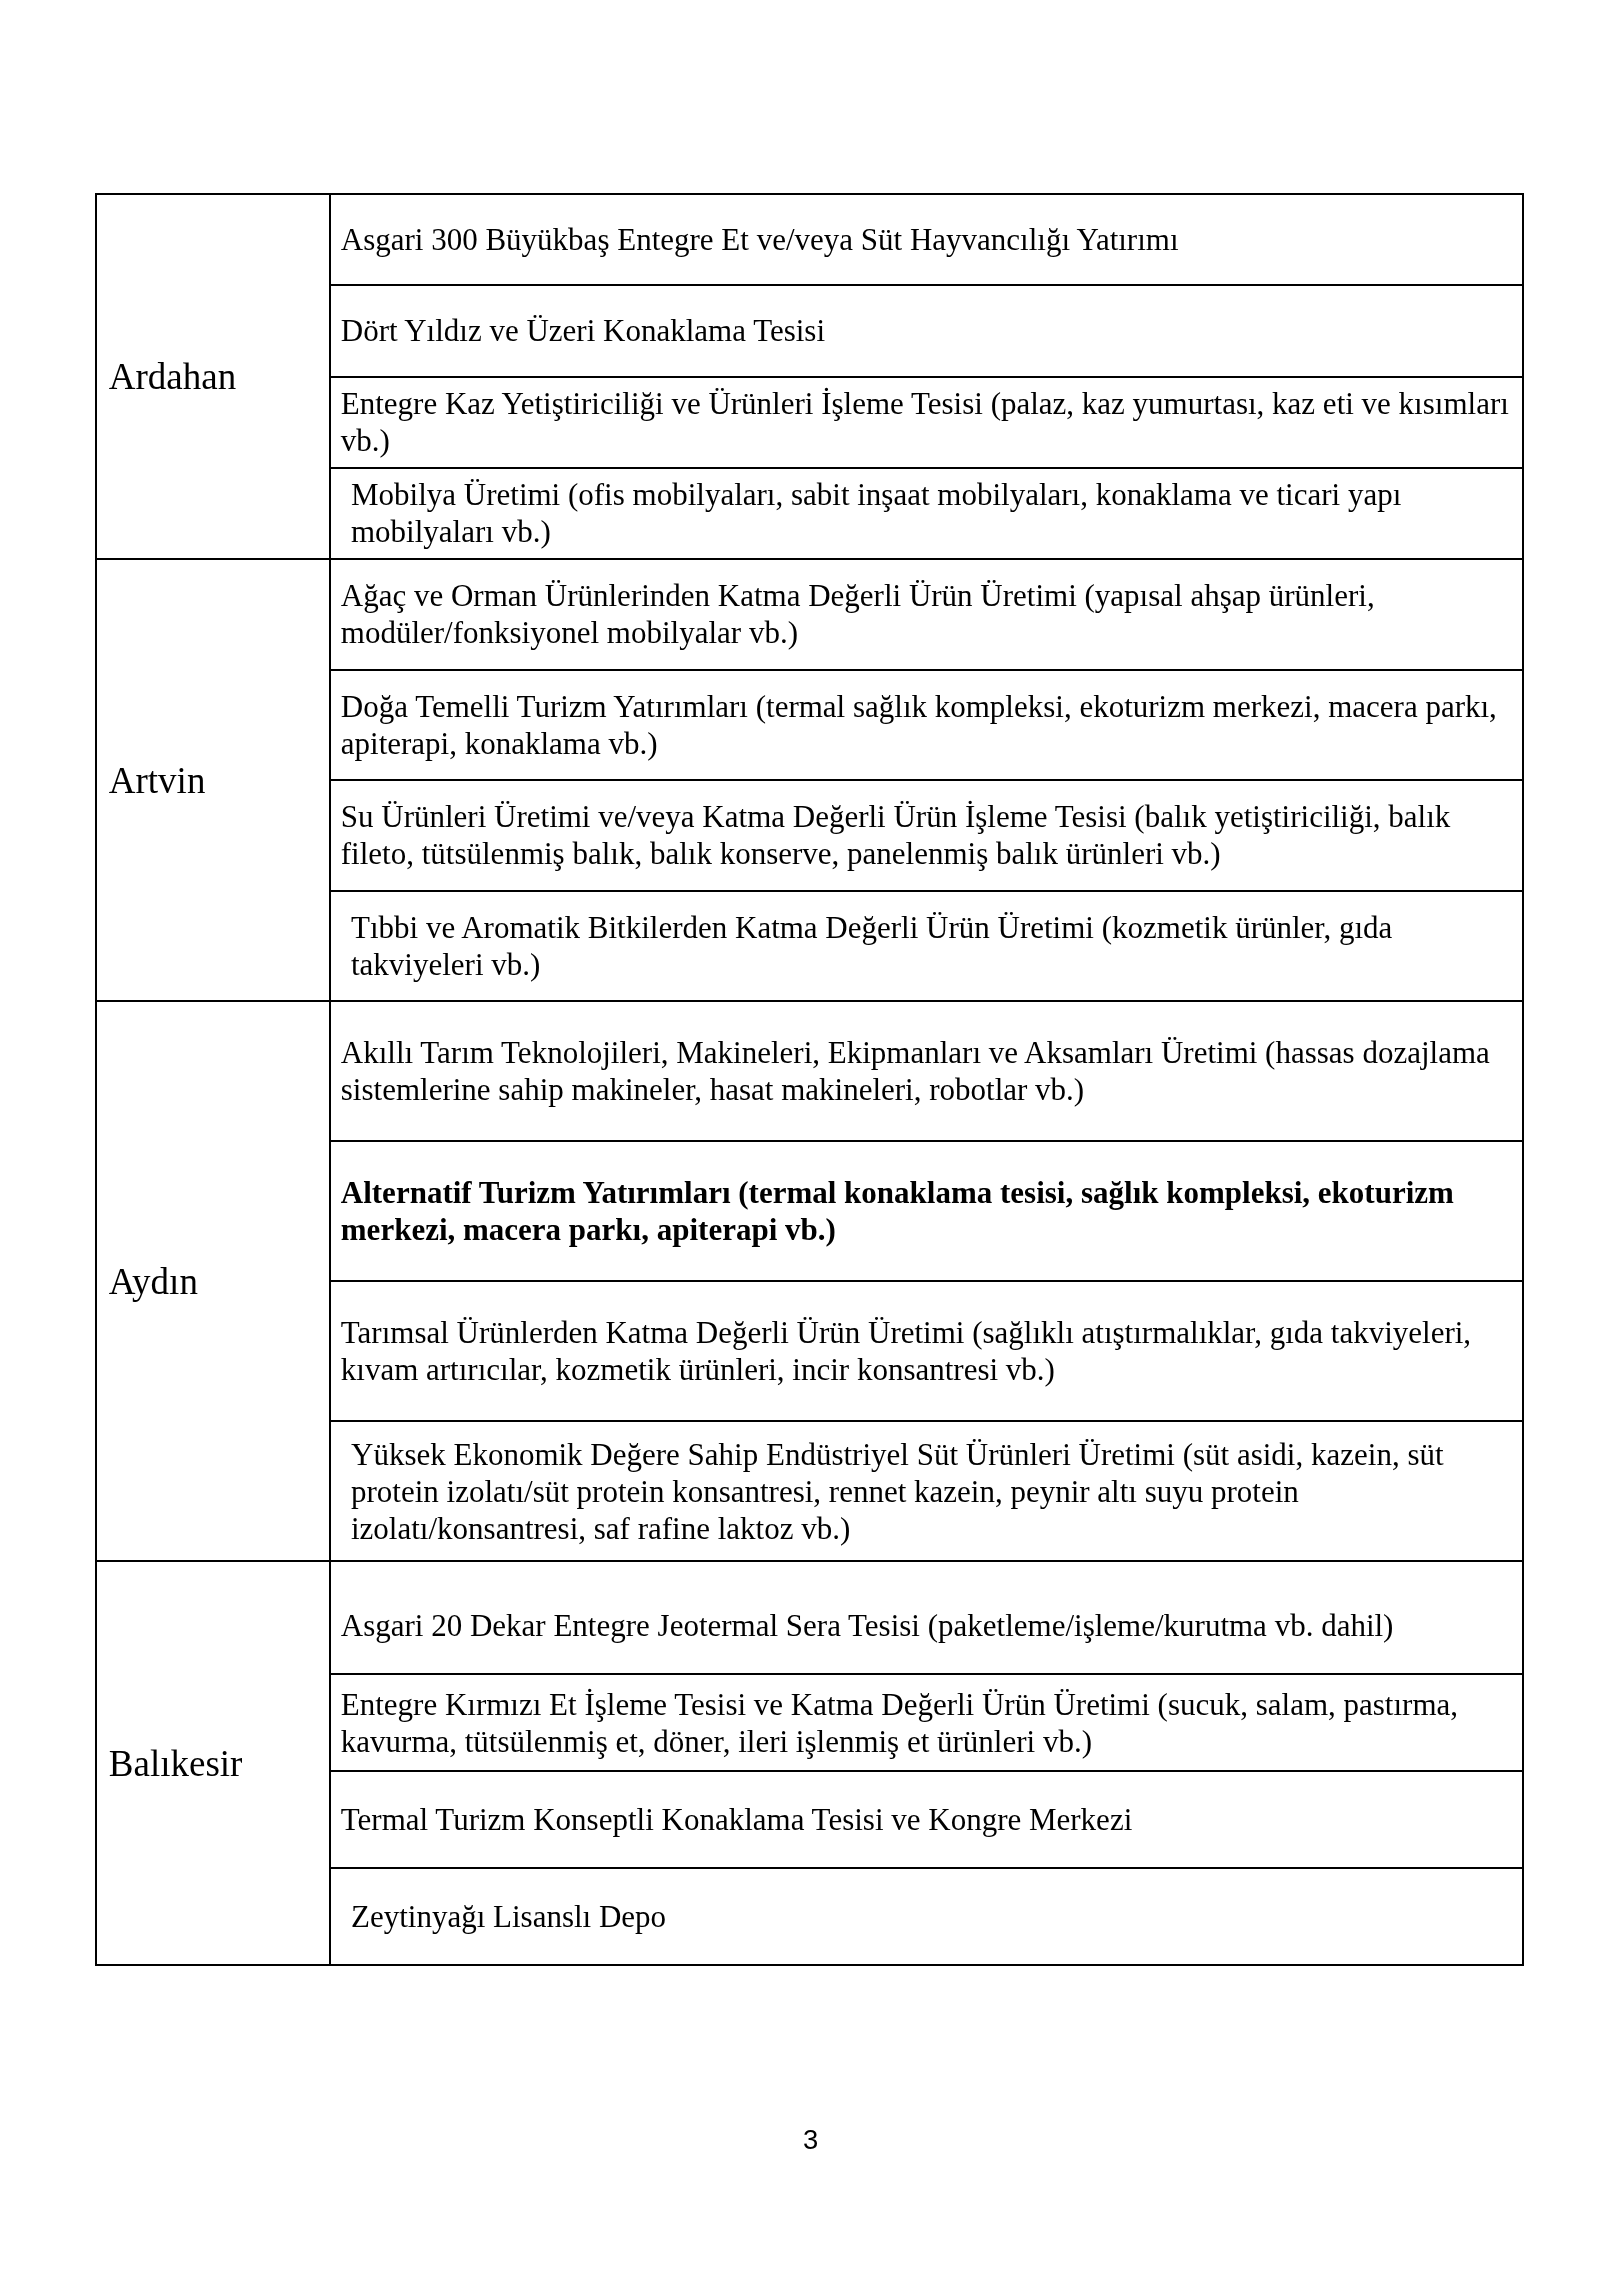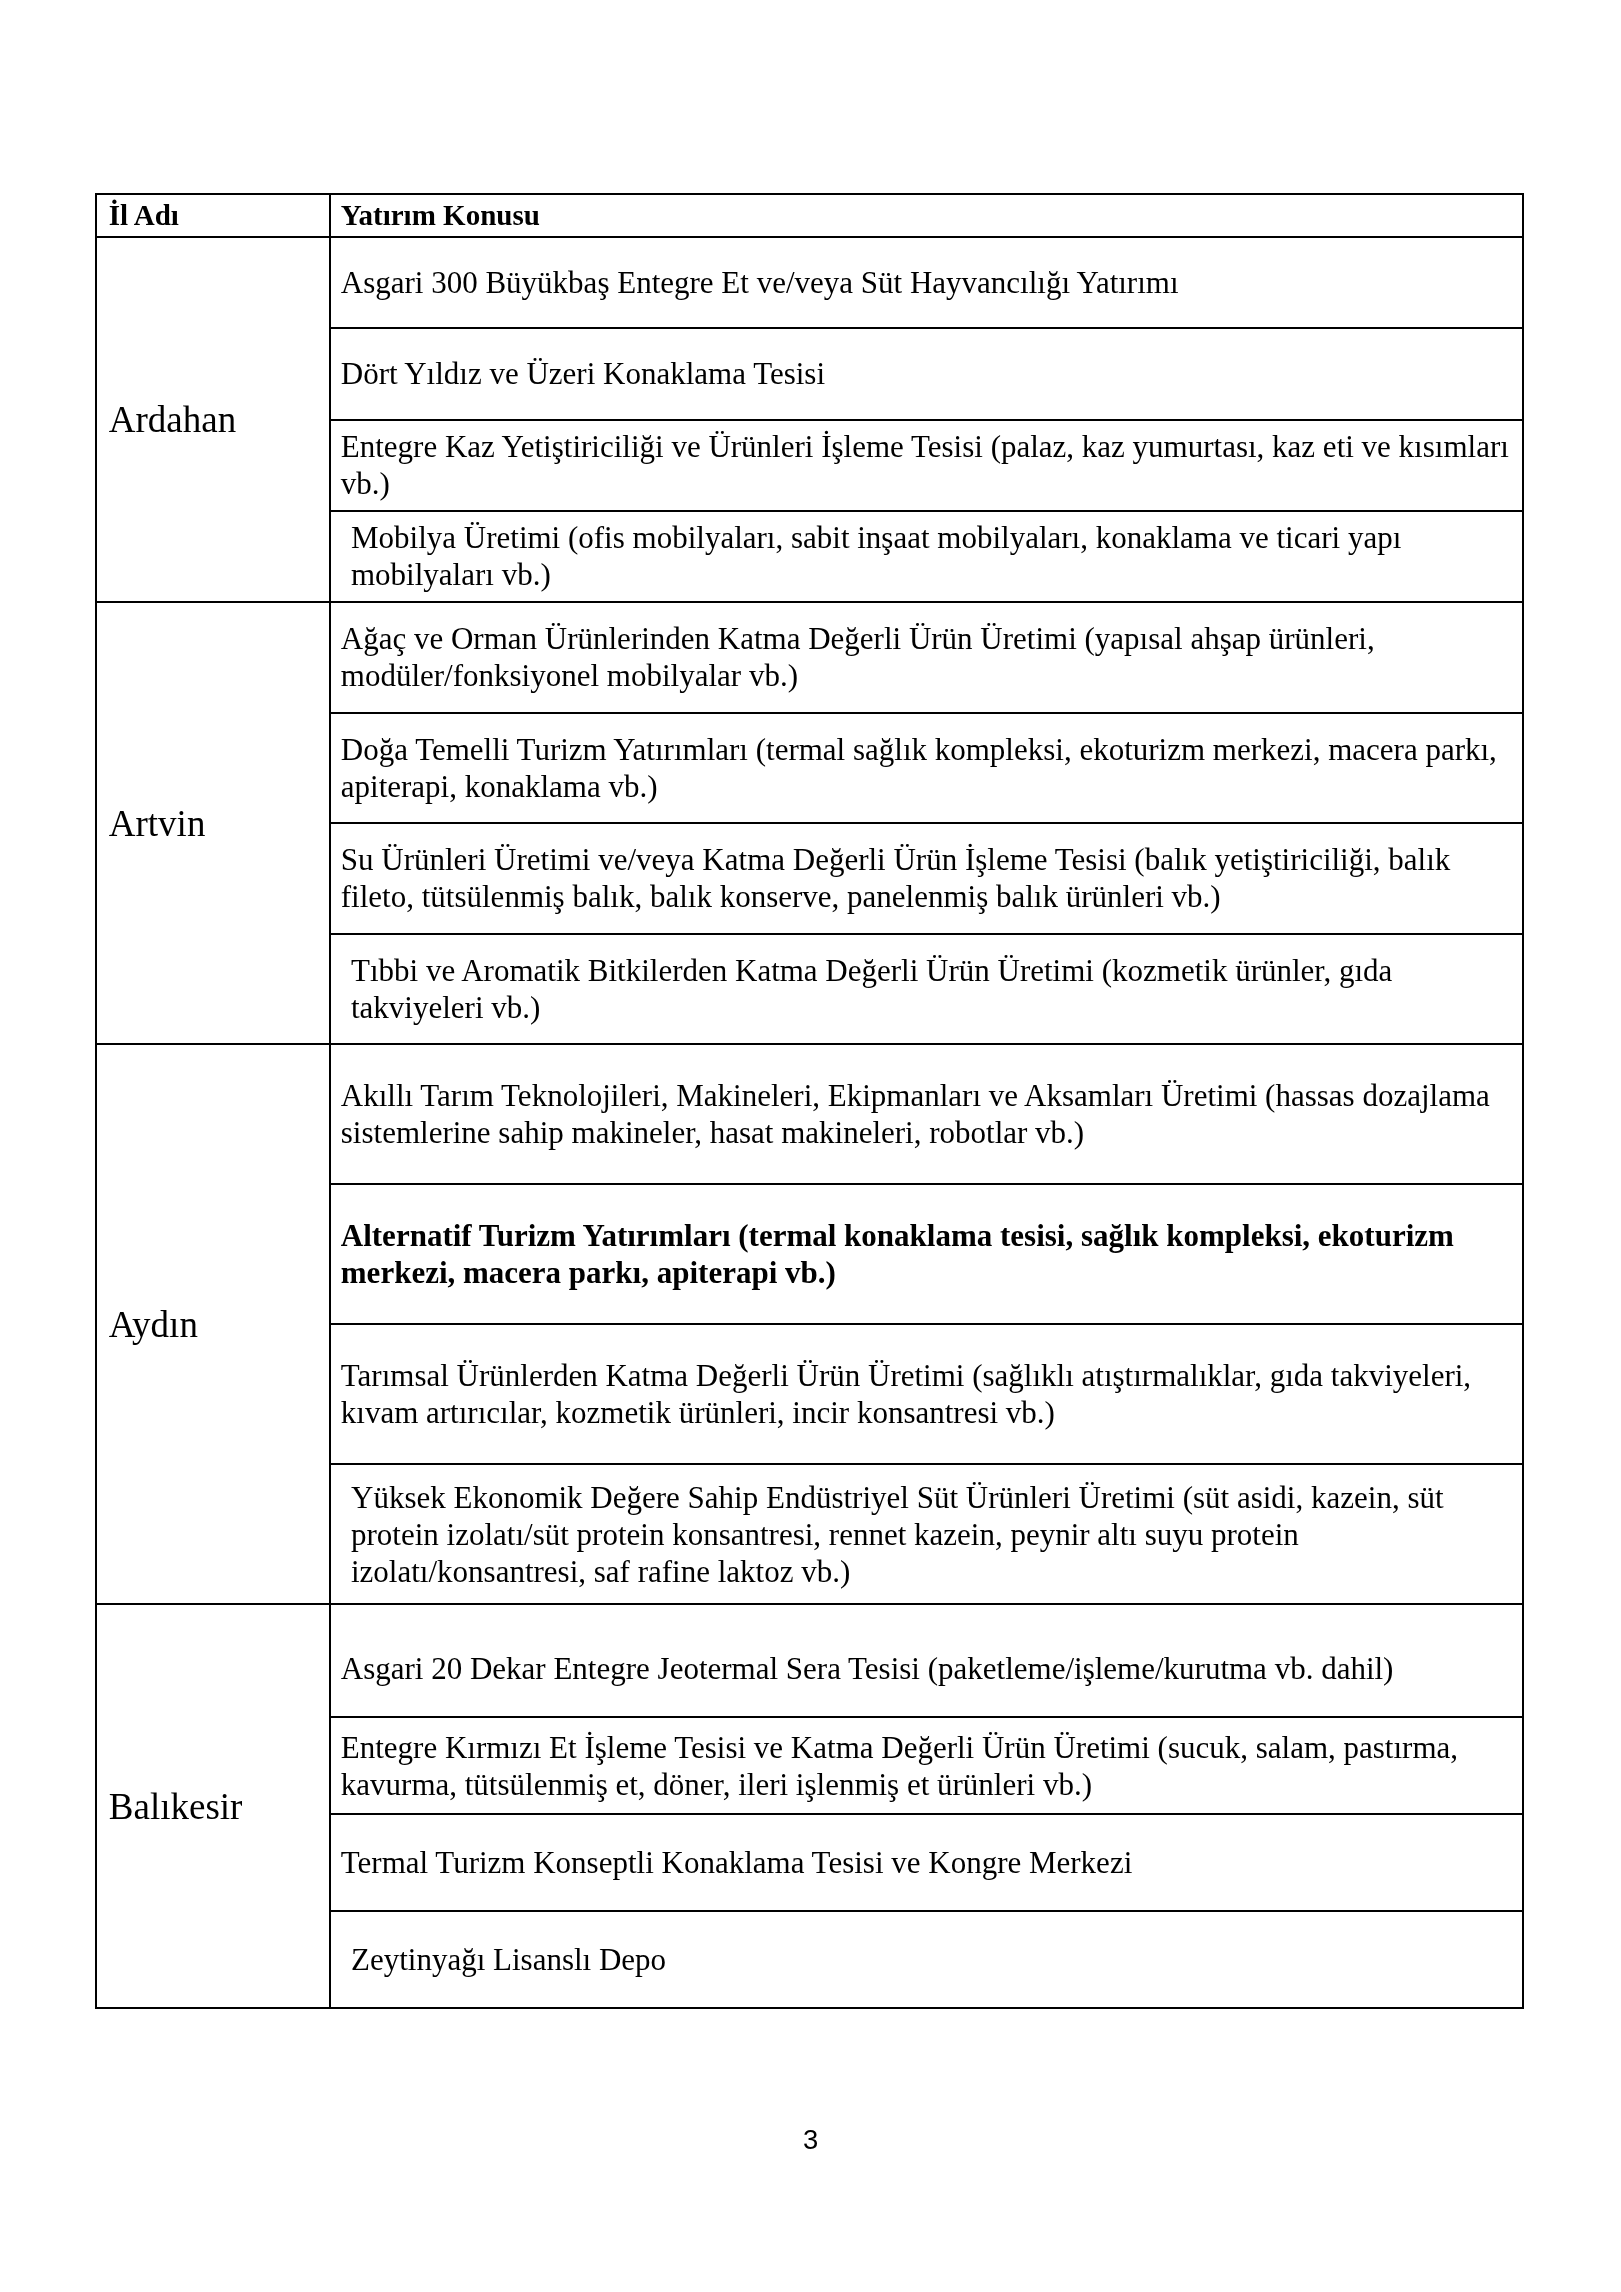--- a/index.html
+++ b/index.html
@@ -17,24 +17,20 @@
   .items { flex: 1; display: flex; flex-direction: column; }
   .item { box-sizing: border-box; border-bottom: 2.9px solid #000; }
   .item:last-child { border-bottom: none; padding-left: 20px; }
   .pagenum { position: absolute; left: 0; width: 1621px; top: 2124px; text-align: center;
              font-family: "Liberation Sans", "DejaVu Sans", sans-serif; font-size: 27.4px; }
 </style>
 </head>
 <body>
 
 <div class="tbl">
-  <div class="row hdr">
-    <div class="cell-l">İl Adı</div>
-    <div class="cell-r">Yatırım Konusu</div>
-  </div>
 
   <div class="group" style="height:365px;">
     <div class="cell-l">Ardahan</div>
     <div class="items">
       <div class="cell-r item" style="height:74px;">Asgari 300 Büyükbaş Entegre Et ve/veya Süt Hayvancılığı Yatırımı</div>
       <div class="cell-r item" style="height:74px;">Dört Yıldız ve Üzeri Konaklama Tesisi</div>
       <div class="cell-r item" style="height:98px;">Entegre Kaz Yetiştiriciliği ve Ürünleri İşleme Tesisi (palaz, kaz yumurtası, kaz eti ve kısımları vb.)</div>
       <div class="cell-r item" style="height:118px;">Mobilya Üretimi (ofis mobilyaları, sabit inşaat mobilyaları, konaklama ve ticari yapı mobilyaları vb.)</div>
     </div>
   </div>

